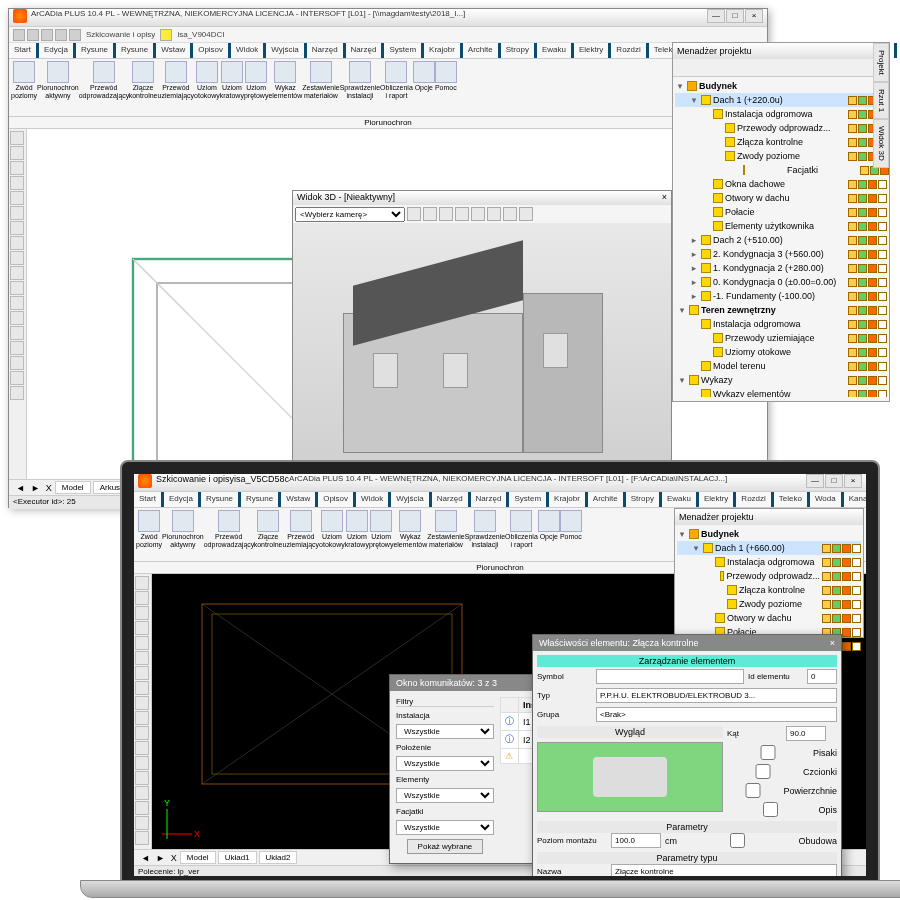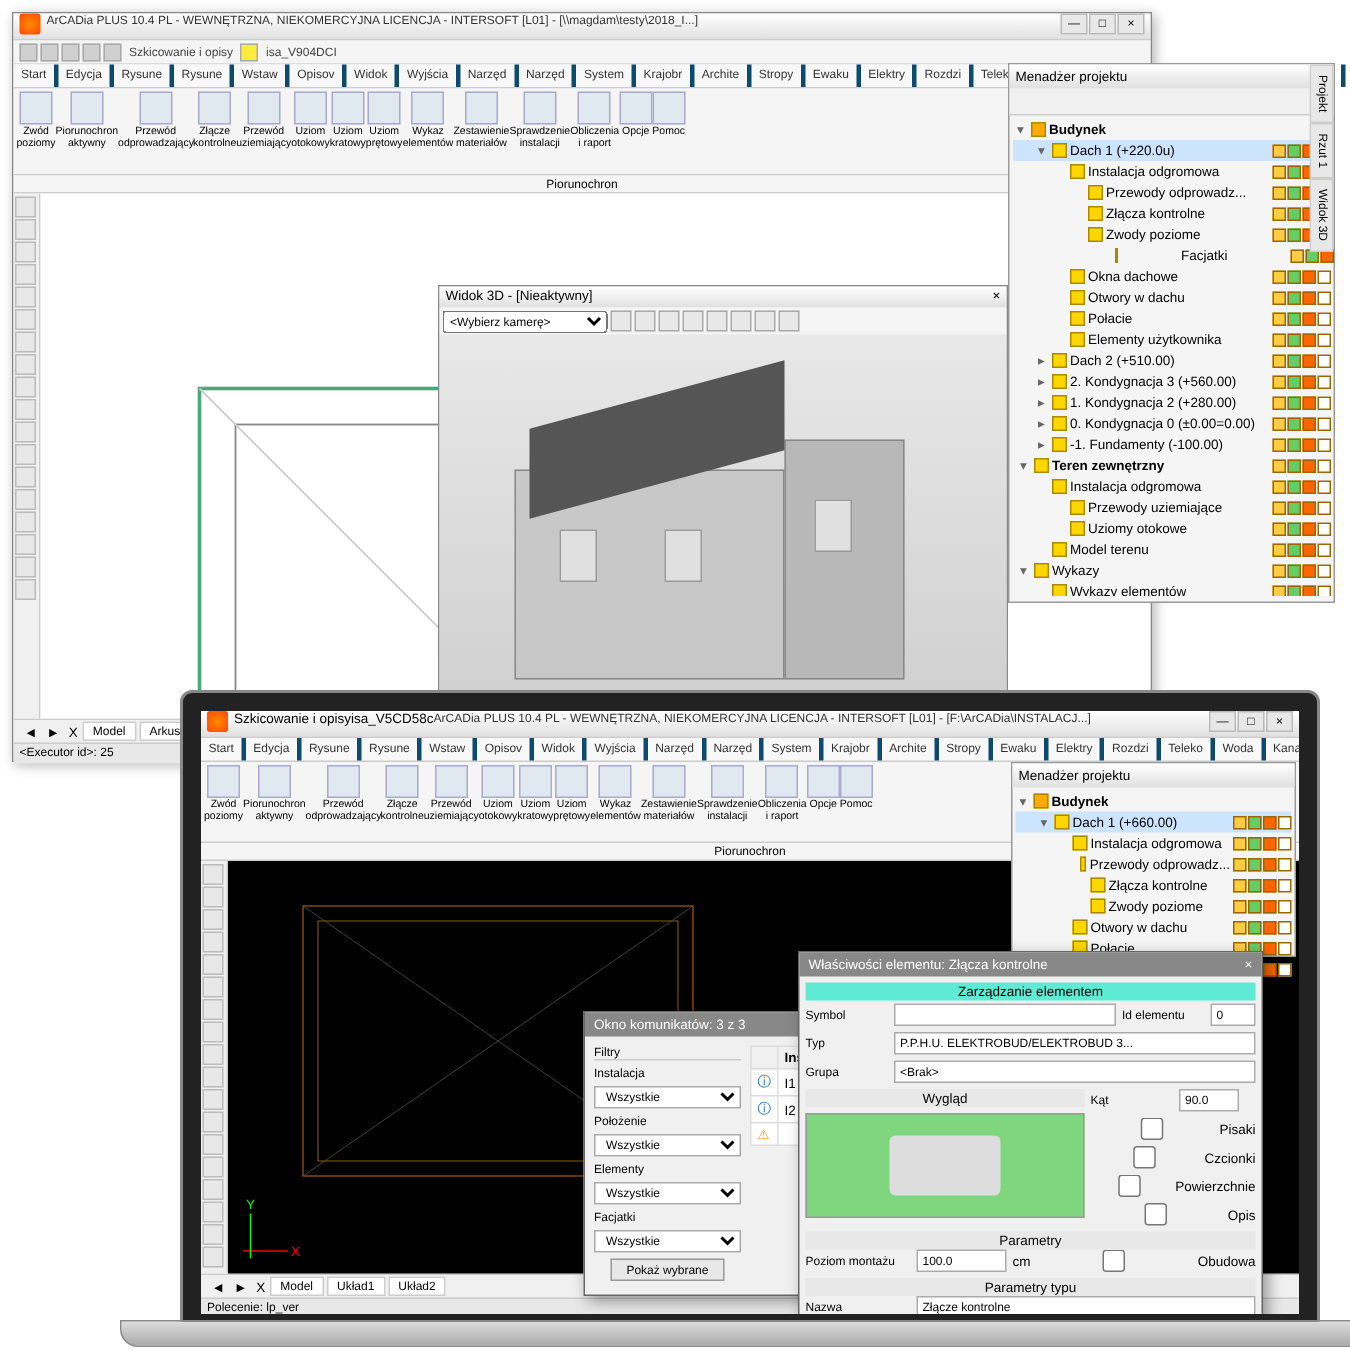--- a/index.html
+++ b/index.html
@@ -877,21 +877,21 @@
               </div>
             <div class="fld">
                 <input type="checkbox" style="">
                 <span>Opis</span>
               </div>
           </div>
         </div>
         <div style="text-align:center;background:#e8e8e8;padding:1px">Parametry</div>
         <div class="fld">
             <label style="width:70px">Poziom montażu</label>
-            <input style="width: 60px; flex: 0 1 0%;" value="100.0">
+            <input style="width: 50px; flex: 0 1 0%;" value="100.0">
             <span>cm</span>
             <input type="checkbox" style="">
             <span>Obudowa</span>
           </div>
         <div style="text-align:center;background:#e8e8e8;padding:1px">Parametry typu</div>
         <div class="fld">
             <label style="width:70px">Nazwa</label>
             <input value="Złącze kontrolne" style="">
           </div>
 

